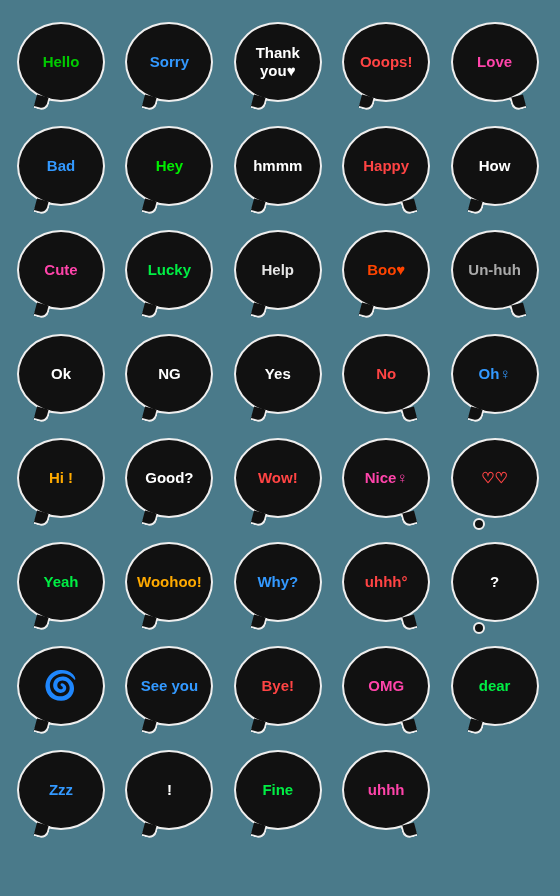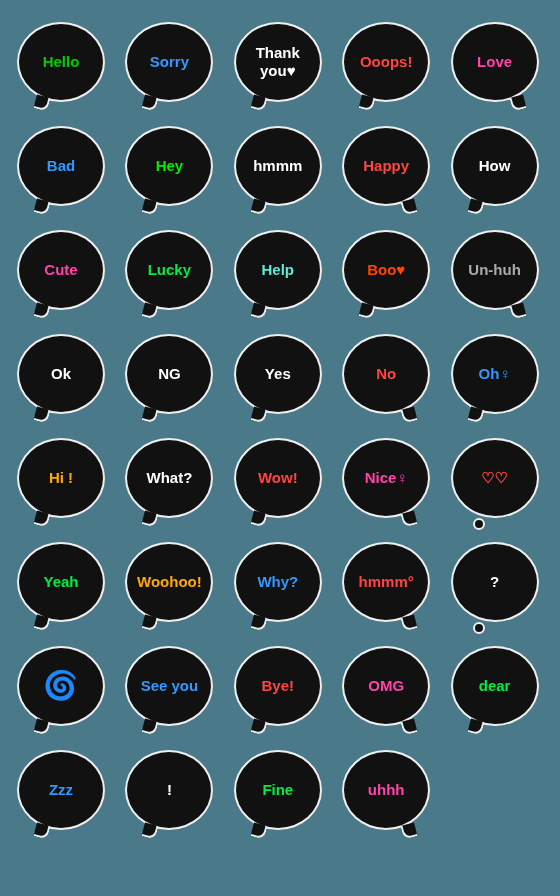--- a/index.html
+++ b/index.html
@@ -141,21 +141,21 @@
         <span class="bubble-text" style="color: rgb(255, 68, 170);">Cute</span>
       </div>
     </div>
     <div class="bubble">
       <div class="bubble-inner">
         <span class="bubble-text" style="color: rgb(0, 238, 68);">Lucky</span>
       </div>
     </div>
     <div class="bubble">
       <div class="bubble-inner">
-        <span class="bubble-text" style="color: #5eead4;">Help</span>
+        <span class="bubble-text" style="color: #e5e5e5;">Help</span>
       </div>
     </div>
     <div class="bubble">
       <div class="bubble-inner">
         <span class="bubble-text" style="color: rgb(255, 68, 0);">Boo♥</span>
       </div>
     </div>
     <div class="bubble right">
       <div class="bubble-inner">
         <span class="bubble-text" style="color: rgb(170, 170, 170);">Un-huh</span>
@@ -186,21 +186,21 @@
         <span class="bubble-text" style="color: rgb(51, 153, 255);">Oh♀</span>
       </div>
     </div>
     <div class="bubble">
       <div class="bubble-inner">
         <span class="bubble-text" style="color: rgb(255, 170, 0);">Hi !</span>
       </div>
     </div>
     <div class="bubble">
       <div class="bubble-inner">
-        <span class="bubble-text" style="color: rgb(255, 255, 255);">What?</span>
+        <span class="bubble-text" style="color: rgb(255, 255, 255);">Good?</span>
       </div>
     </div>
     <div class="bubble">
       <div class="bubble-inner">
         <span class="bubble-text" style="color: rgb(255, 68, 68);">Wow!</span>
       </div>
     </div>
     <div class="bubble right">
       <div class="bubble-inner">
         <span class="bubble-text" style="color: rgb(255, 68, 170);">Nice♀</span>
@@ -221,21 +221,21 @@
         <span class="bubble-text" style="color: rgb(255, 170, 0);">Woohoo!</span>
       </div>
     </div>
     <div class="bubble">
       <div class="bubble-inner">
         <span class="bubble-text" style="color: rgb(51, 153, 255);">Why?</span>
       </div>
     </div>
     <div class="bubble right">
       <div class="bubble-inner">
-        <span class="bubble-text" style="color: rgb(255, 68, 68);">hmmm°</span>
+        <span class="bubble-text" style="color: rgb(255, 68, 68);">uhhh°</span>
       </div>
     </div>
     <div class="bubble thought">
       <div class="bubble-inner">
         <span class="bubble-text" style="color: rgb(255, 255, 255);">?</span>
       </div>
     </div>
     <div class="bubble">
       <div class="bubble-inner">
         <span class="bubble-text" style="color: rgb(170, 170, 170); font-size: 28px;">🌀</span>

